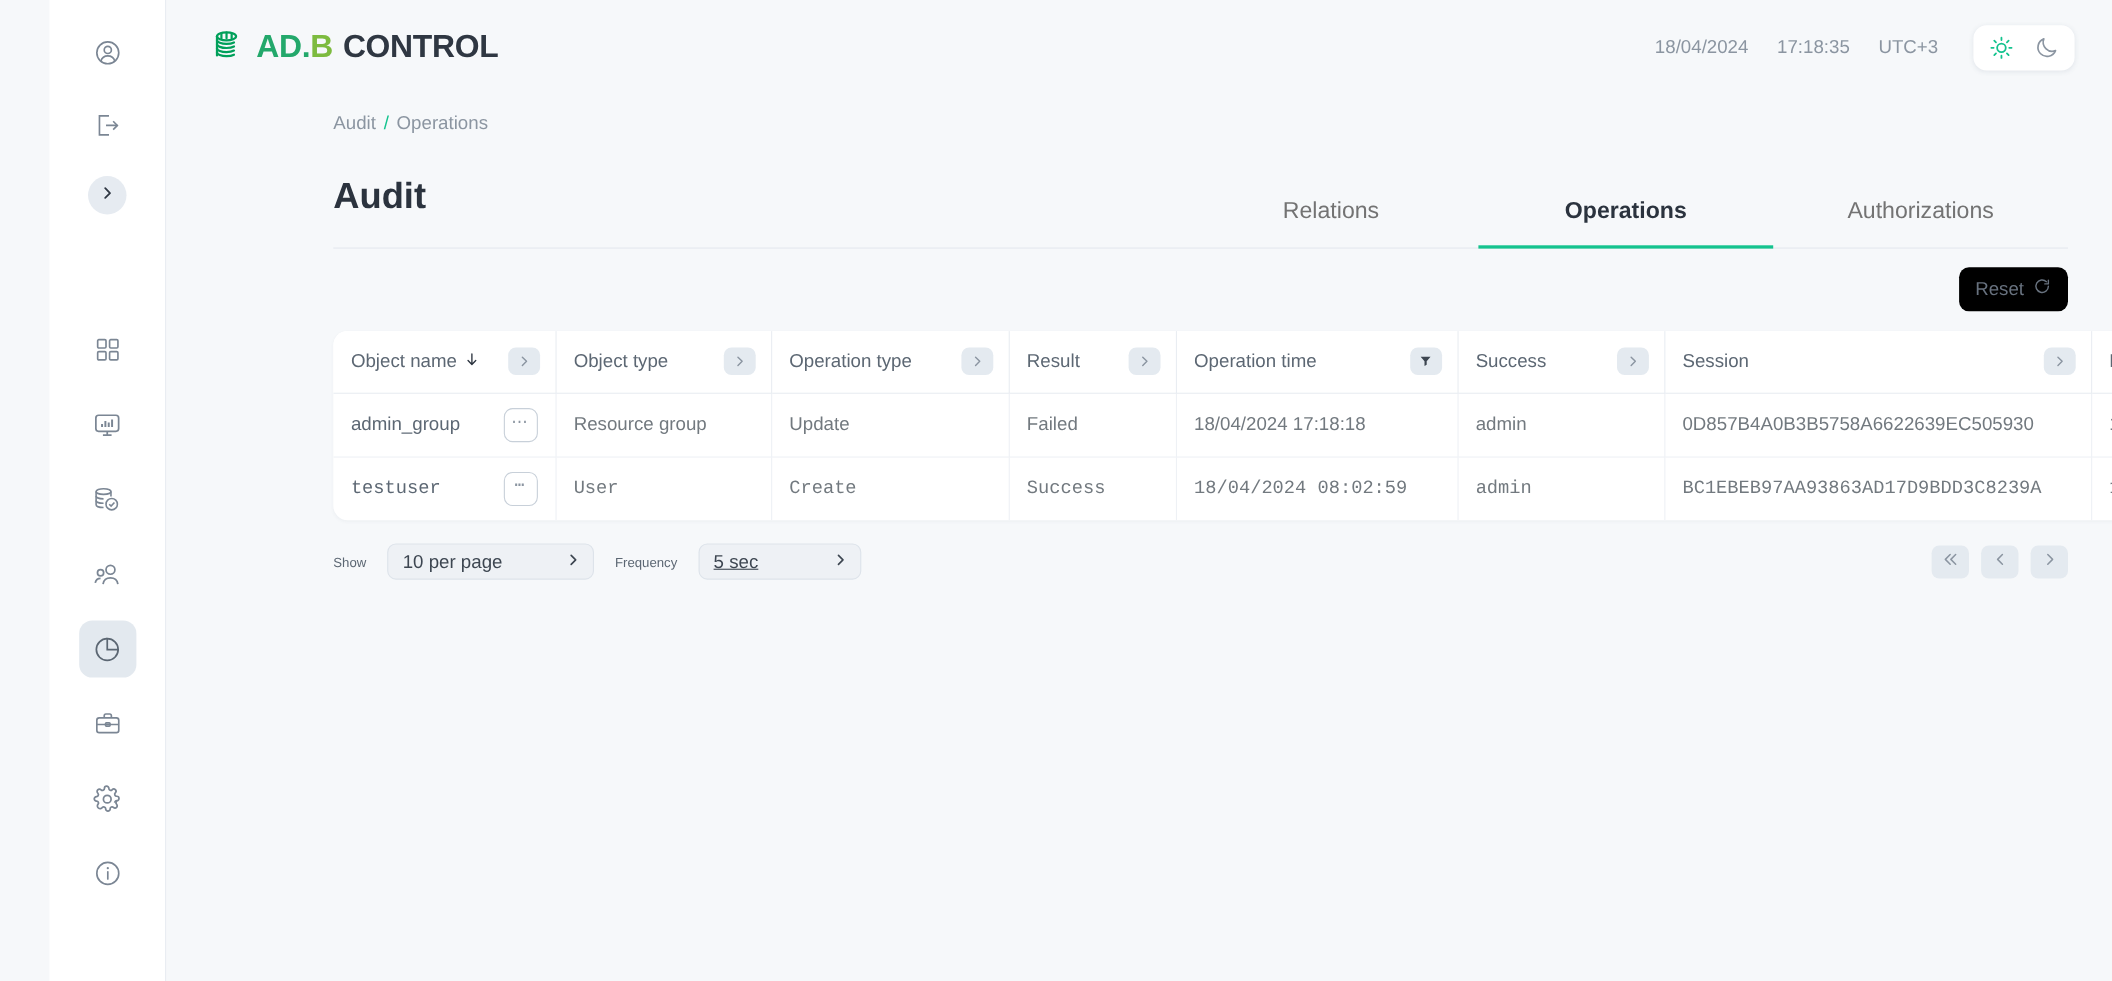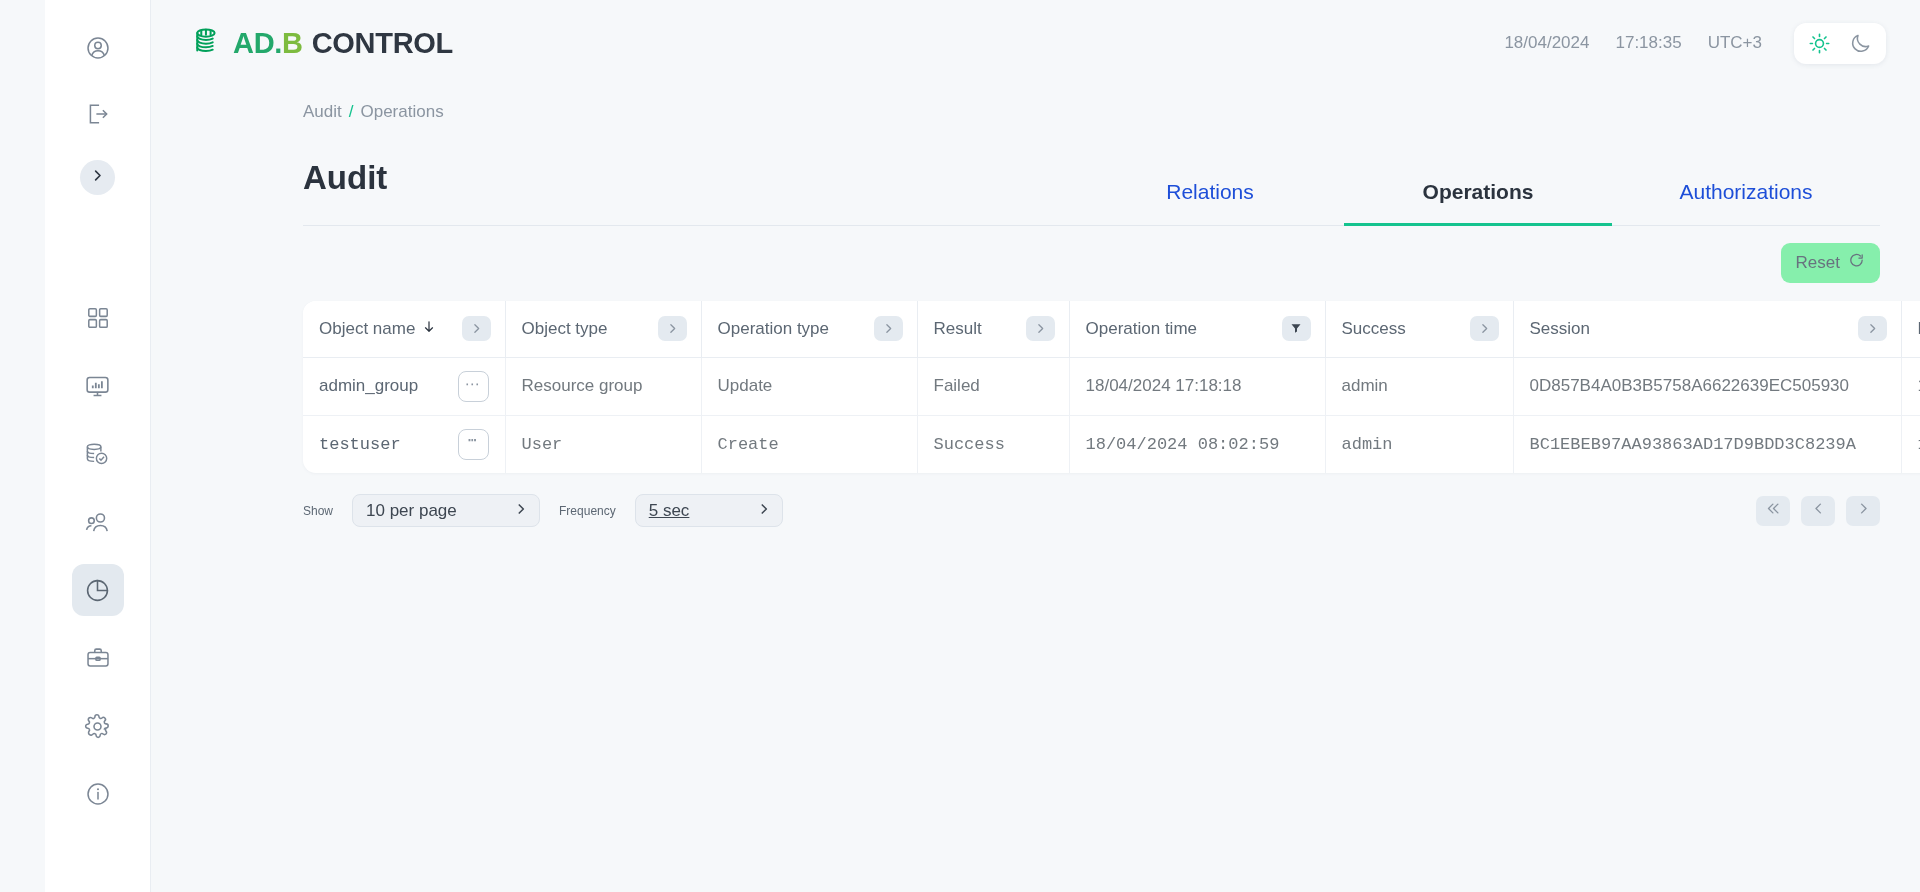--- a/index.html
+++ b/index.html
@@ -81,32 +81,32 @@
 
   .titlerow {
     margin: 37px 40px 0 152px;
     display: flex; align-items: flex-end; justify-content: space-between;
     border-bottom: 1px solid #e3e8ee;
     position: relative;
   }
   .page-title { font-size: 33px; font-weight: bold; color: #2b333e; padding-bottom: 28px; }
   .tabs { display: flex; gap: 0; }
   .tab {
-    font-size: 21px; color: #1d4ed8;
+    font-size: 21px; color: #737373;
     padding: 6px 0 19px 0;
     width: 268px; text-align: center;
     cursor: pointer;
     border-bottom: 3px solid transparent;
     margin-bottom: -1px;
   }
   .tab.active { color: #2b333e; font-weight: bold; border-bottom-color: #14c38e; }
 
   .resetrow { margin: 17px 40px 0 152px; display: flex; justify-content: flex-end; }
   .reset-btn {
-    background: #86efac; color: #68727f;
+    background: #000000; color: #68727f;
     border: none; border-radius: 9px;
     font-size: 17px; font-family: inherit;
     padding: 9px 15px;
     display: flex; align-items: center; gap: 8px;
     cursor: pointer;
   }
 
   
   .table-wrap {
     margin: 18px 0 0 152px;

